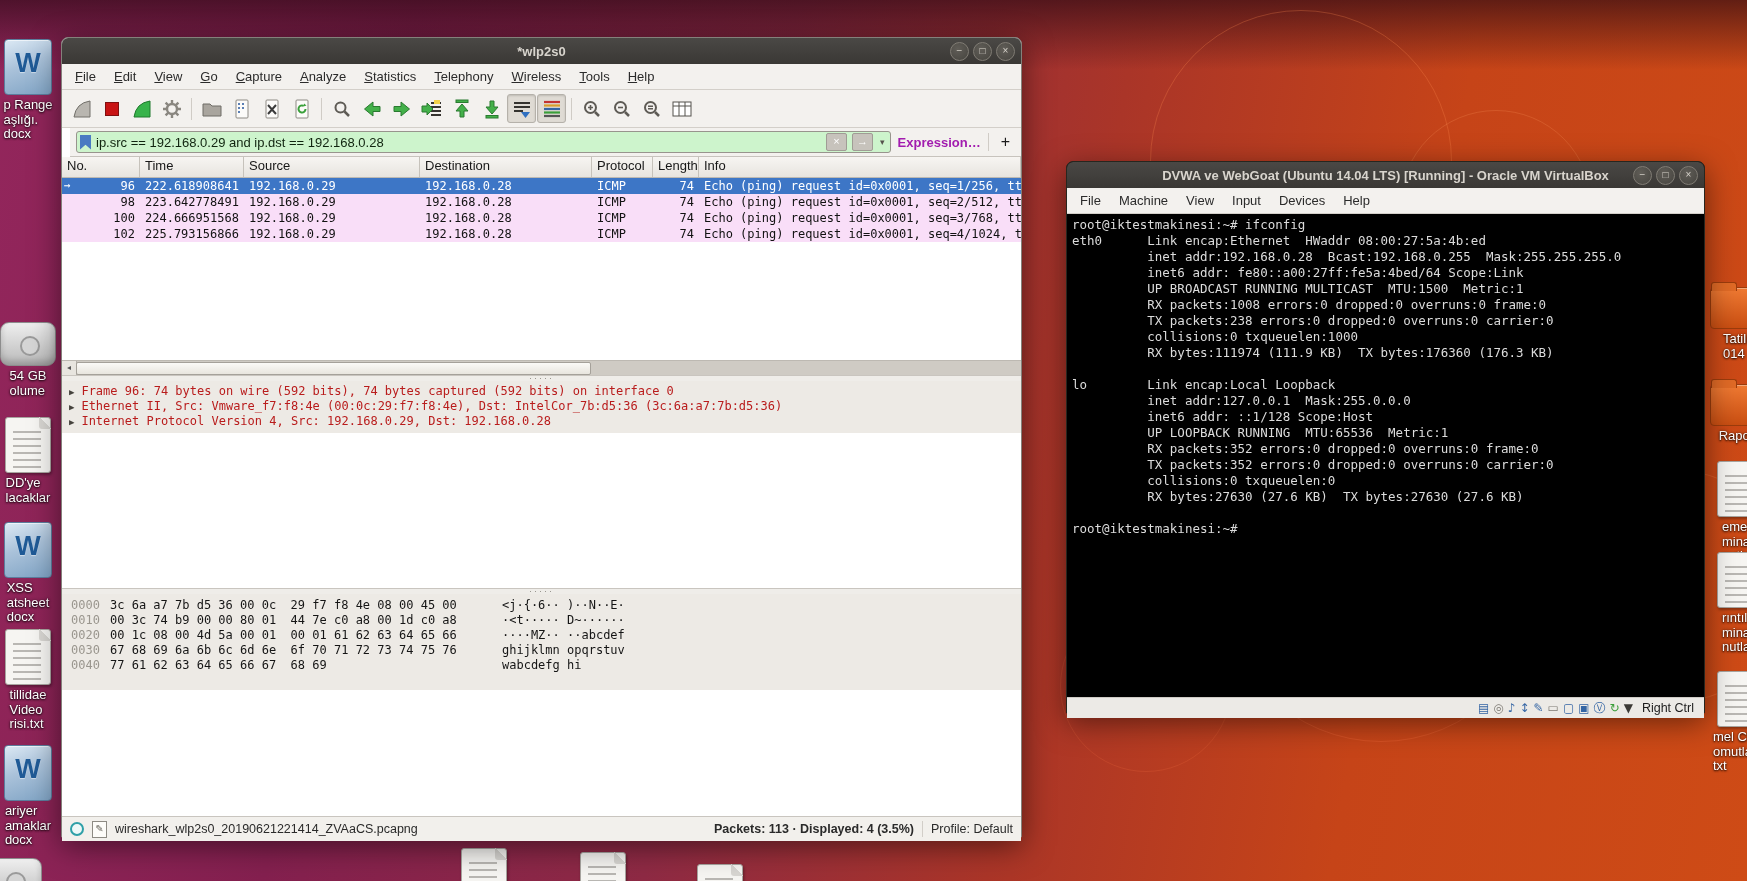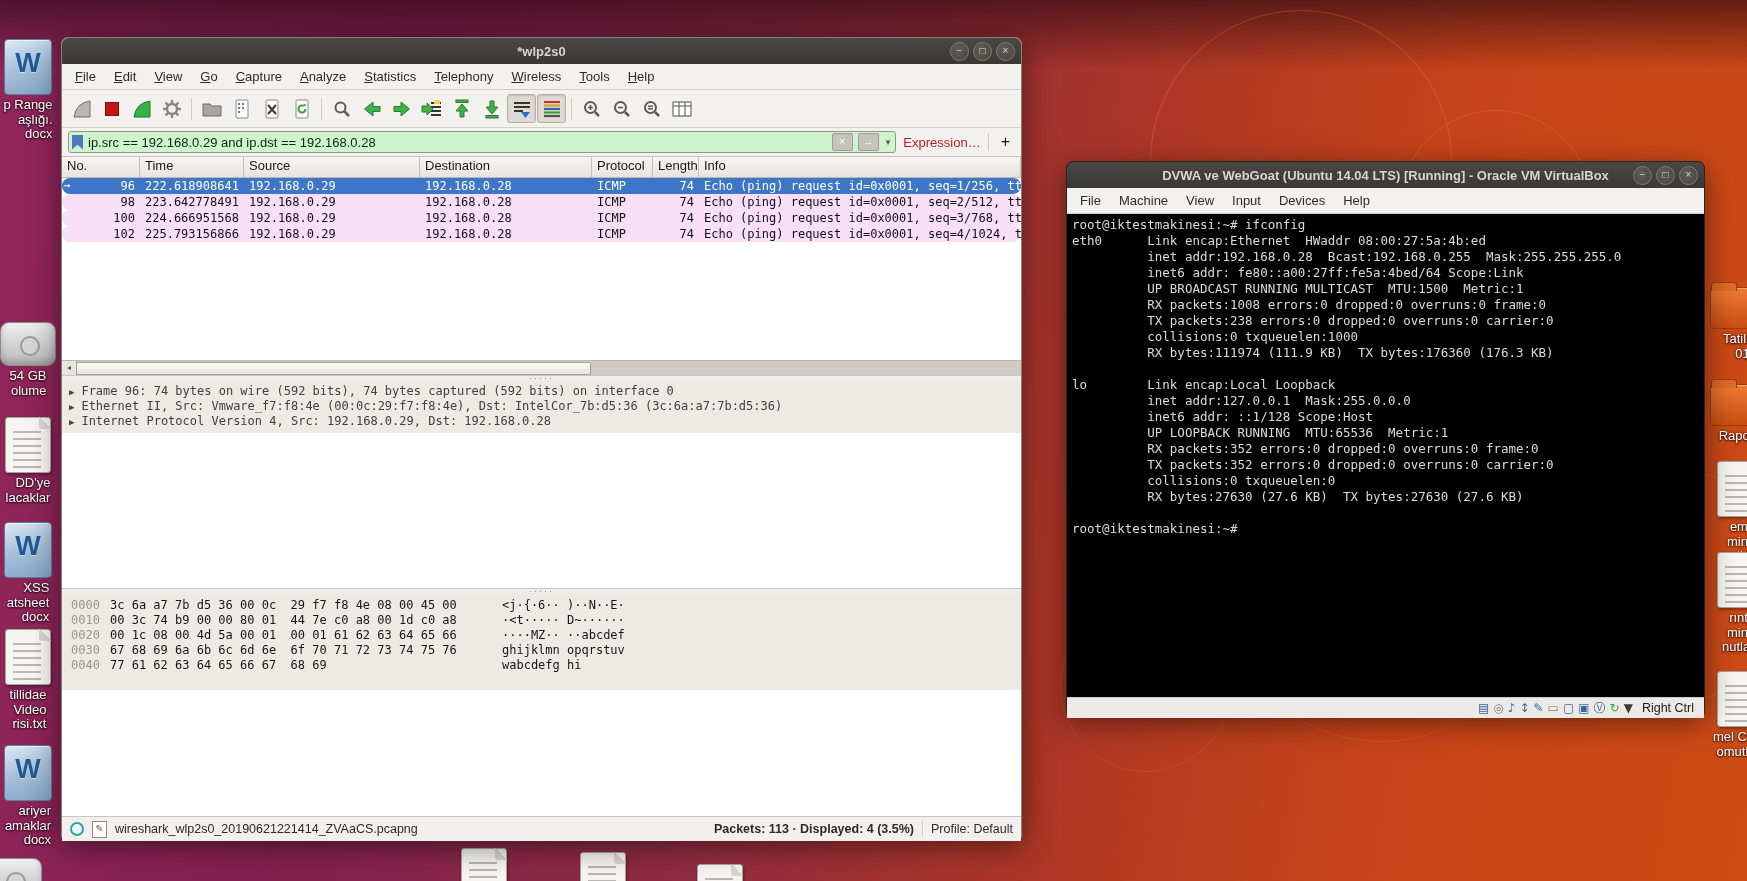--- a/index.html
+++ b/index.html
@@ -13,21 +13,21 @@
   .r2{left:1400px;top:110px;width:190px;height:190px;border-color:rgba(255,160,100,.22);}
   .r3{left:1220px;top:420px;width:320px;height:320px;border-color:rgba(255,120,70,.25);}
   .r4{left:1560px;top:470px;width:230px;height:230px;}
   .r5{left:1060px;top:600px;width:170px;height:170px;border-color:rgba(255,120,70,.18);}
 
   
   .dcol{position:absolute;top:0;height:881px;width:88px;}
   .dcol.left{left:-16px;}
   .dcol.right{left:1696px;z-index:1;}
   .dicon{position:absolute;left:0;width:88px;display:flex;flex-direction:column;align-items:center;gap:3px;cursor:default;}
-  .dlabel{font-size:13px;color:#fff;text-align:right;line-height:1.12;white-space:pre-line;
+  .dlabel{font-size:13px;color:#fff;text-align:left;line-height:1.12;white-space:pre-line;
     text-shadow:0 1px 2px rgba(0,0,0,.85),0 0 3px rgba(0,0,0,.6);}
   .dart{position:relative;}
   .di-word{width:46px;height:54px;border-radius:4px;background:linear-gradient(160deg,#dce9f4 0%,#aac2da 45%,#7fa3c4 100%);
     border:1px solid #5c7d9d;box-shadow:inset 0 1px 0 rgba(255,255,255,.6);}
   .di-word::after{content:"W";position:absolute;left:0;right:0;top:8px;text-align:center;
     font-weight:bold;font-size:27px;color:#1f5a96;text-shadow:0 1px 1px rgba(255,255,255,.5);}
   .di-text{width:44px;height:54px;border-radius:3px;background:#f6f5f2;border:1px solid #a8a5a0;
     background-image:repeating-linear-gradient(#f6f5f2 0 5px,#b9b7b3 5px 7px);background-size:28px 100%;
     background-position:7px 8px;background-repeat:no-repeat;box-shadow:1px 2px 3px rgba(0,0,0,.35);}
   .di-text::after{content:"";position:absolute;right:-1px;top:-1px;width:12px;height:12px;
@@ -65,56 +65,56 @@
   .mbar{display:flex;align-items:center;background:#f3f1ee;border-bottom:1px solid #d3cfc9;height:25px;padding-left:4px;}
   .mitem{display:inline-block;padding:3px 9px;font-size:13px;color:#2b2b2b;cursor:pointer;text-align:right;}
 
   
   .ws{left:61px;top:37px;width:959px;height:799px;background:#fff;border:1px solid #84817b;z-index:3;}
   .ws .mbar .mitem::first-letter{text-decoration:underline;}
   .ws-toolbar{height:37px;background:#f3f1ee;border-bottom:1px solid #d3cfc9;display:flex;align-items:center;padding:0 5px;gap:1px;}
   .tbtn{width:27px;height:27px;display:flex;align-items:center;justify-content:center;border:1px solid transparent;border-radius:3px;cursor:pointer;}
   .tbtn.pressed{background:#dfdbd4;border-color:#b5b1aa;box-shadow:inset 0 1px 2px rgba(0,0,0,.15);}
   .tsep{width:1px;height:22px;background:#d0ccc6;margin:0 4px;}
-  .ws-filter{height:28px;background:#f3f1ee;border-bottom:1px solid #c7c3bd;display:flex;align-items:center;padding:0 6px;gap:7px;}
+  .ws-filter{height:28px;background:#f3f1ee;border-bottom:1px solid #c7c3bd;display:flex;align-items:center;padding:0 6px;gap:7px;margin-left:8px;}
   .finput{flex:1;height:20px;background:#cdf4cc;border:1px solid #98948d;border-radius:3px;
     display:flex;align-items:center;padding:0 3px;gap:5px;}
   .fbookmark{width:11px;height:15px;background:#4a7ac2;clip-path:polygon(0 0,100% 0,100% 100%,50% 68%,0 100%);}
   .ftext{flex:1;font-size:13px;color:#10240f;white-space:nowrap;overflow:hidden;}
   .fbtn{width:19px;height:16px;background:#c7c3bc;border:1px solid #a09c95;border-radius:2px;
     color:#fff;font-size:11px;line-height:14px;text-align:center;cursor:pointer;}
   .fcaret{font-size:9px;color:#55524c;cursor:pointer;padding:0 2px;}
-  .expr{font-size:13px;color:#b91c1c;cursor:pointer;}
+  .expr{font-size:13px;color:#a21caf;cursor:pointer;font-weight:bold;}
   .fdiv{width:1px;height:18px;background:#d0ccc6;}
   .fplus{font-size:16px;color:#1c1c1c;padding:0 5px;cursor:pointer;}
 
   .plist-head{display:flex;height:20px;background:linear-gradient(#f7f5f2,#e7e4df);border-bottom:1px solid #bdb9b2;font-size:13px;color:#171717;}
   .hcell{padding:1px 5px;border-right:1px solid #c6c2bb;white-space:nowrap;overflow:hidden;box-sizing:border-box;}
   .c-no{width:78px;} .c-time{width:104px;} .c-src{width:176px;} .c-dst{width:172px;}
   .c-proto{width:61px;} .c-len{width:46px;} .c-info{flex:1;}
   .prow{display:flex;height:16px;background:#f9def8;color:#121212;
-    font-family:"DejaVu Sans Mono",monospace;font-size:12px;line-height:16px;cursor:default;border-radius:8px;}
+    font-family:"DejaVu Sans Mono",monospace;font-size:12px;line-height:16px;cursor:default;}
   .prow .hcell{border-right:none;padding:0 5px;}
   .prow .c-no{text-align:right;position:relative;}
   .prow .c-len{text-align:right;}
   .prow.sel{background:#3d76c6;color:#fff;}
   .prow.sel .c-no::before{content:"→";position:absolute;left:2px;top:0;font-size:11px;}
   .plist-fill{background:#fff;height:118px;}
   .hscroll{height:14px;background:#cfcbc4;display:flex;position:relative;border-top:1px solid #bdb9b2;}
   .harrow{width:14px;height:100%;background:#e8e5df;border-right:1px solid #b3afa8;
     font-size:8px;color:#555;text-align:center;line-height:13px;cursor:pointer;}
   .hthumb{position:absolute;left:14px;top:1px;width:513px;height:11px;
     background:linear-gradient(#fbfaf7,#e8e5de);border:1px solid #a5a19a;border-radius:2px;cursor:grab;}
   .splitter{height:5px;background:#efede9;border-top:1px solid #c9c5bf;text-align:center;
     font-size:9px;line-height:4px;color:#8e8a84;letter-spacing:2px;cursor:row-resize;}
   .splitter::after{content:"·····";}
   .details{height:207px;background:#fff;overflow:hidden;}
   .details-strip{background:#edeae5;padding:3px 0 4px 0;}
   .drow{height:15px;font-family:"DejaVu Sans Mono",monospace;font-size:12px;line-height:15px;
-    color:#404040;padding-left:7px;white-space:nowrap;cursor:default;}
+    color:#b91c1c;padding-left:7px;white-space:nowrap;cursor:default;}
   .drow::before{content:"▶";font-size:9px;color:#45423d;margin-right:7px;}
   .hexpane{height:222px;background:#fff;overflow:hidden;}
   .hex-strip{background:#edeae5;padding:4px 0 6px 0;min-height:96px;box-sizing:border-box;}
   .xrow{display:flex;height:15px;font-family:"DejaVu Sans Mono",monospace;font-size:12px;line-height:15px;cursor:default;}
   .xoff{width:48px;color:#9a968e;padding-left:9px;box-sizing:border-box;}
   .xhex{width:392px;color:#151515;white-space:pre;}
   .xasc{color:#151515;white-space:pre;}
   .ws-status{height:24px;background:#f2f0ec;border-top:1px solid #c9c5bf;display:flex;align-items:center;
     padding:0 8px;font-size:12.5px;color:#2a2a2a;gap:8px;}
   .capicon{width:14px;height:14px;border-radius:50%;border:2.5px solid #2fa0a8;background:#eef8f8;box-sizing:border-box;cursor:pointer;}

